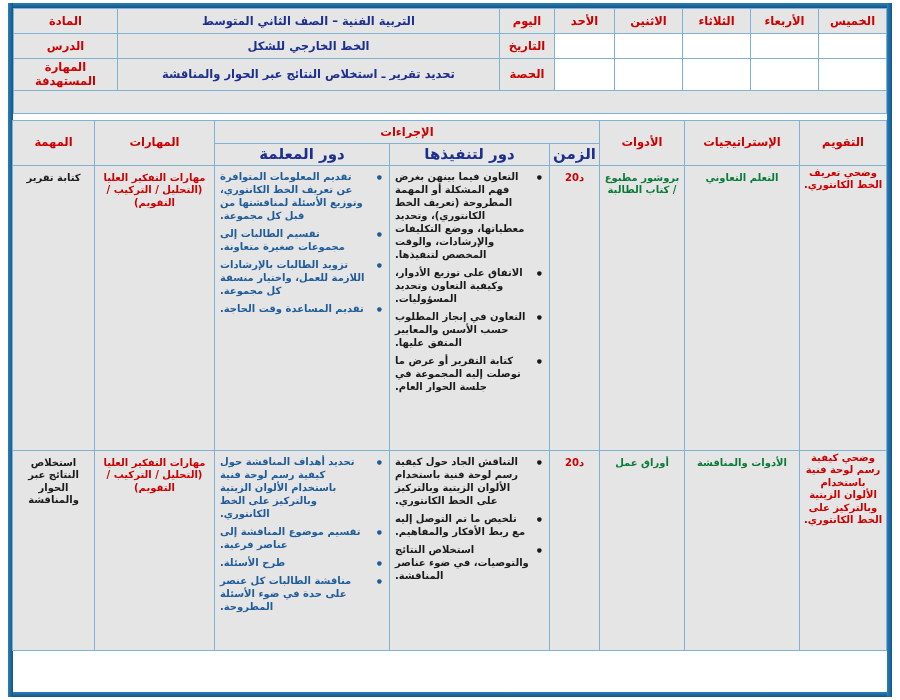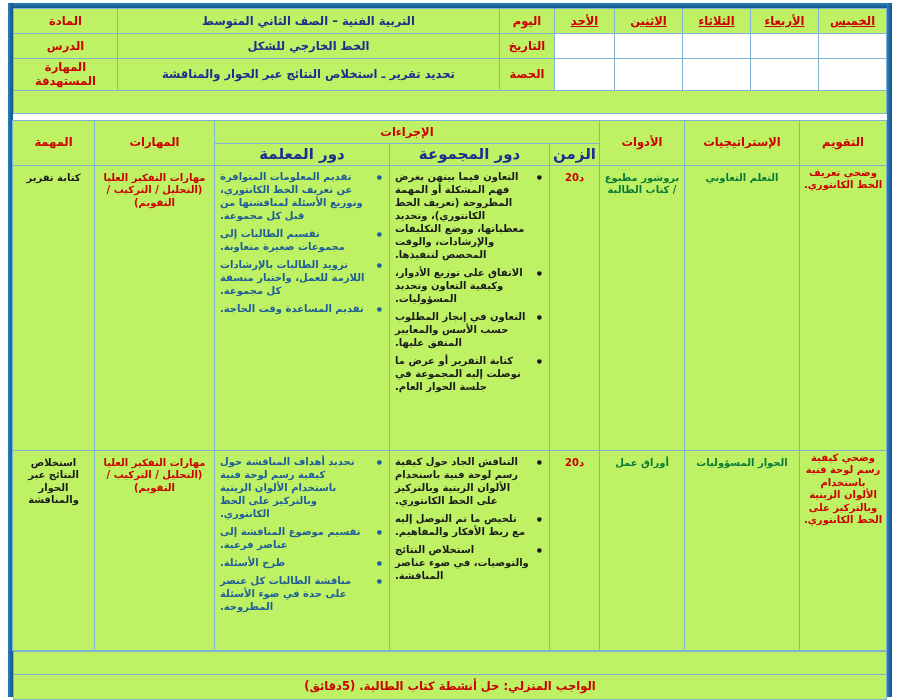--- a/index.html
+++ b/index.html
@@ -58,32 +58,32 @@
     width: 100%;
     table-layout: fixed;
   }
   td, th {
     border: 1px solid #7fb3d3;
     padding: 1px 3px;
     vertical-align: top;
     text-align: center;
     font-weight: bold;
     line-height: 1.25;
-    background: #bef264;
+    background: #e5e5e5;
   }
 
   
   #header-table td {
     height: 22px;
     vertical-align: middle;
     font-size: 11.5px;
   }
   .lbl-red   { color: #cc0000; }
   .val-blue  { color: #1d2f8e; }
-  .day-cell  { color: #cc0000; font-size: 11.5px; text-decoration: underline; }
+  .day-cell  { color: #cc0000; font-size: 11.5px; }
   .blank-cell { background: #ffffff; }
 
   .spacer-row td {
     border: 1px solid #7fb3d3;
     height: 13px;
     padding: 0;
   }
   .spacer-gap {
     height: 6px;
   }
@@ -250,21 +250,21 @@
           <td class="hdr" rowspan="2">التقويم</td>
           <td class="hdr" rowspan="2">الإستراتيجيات</td>
           <td class="hdr" rowspan="2">الأدوات</td>
           <td class="hdr" colspan="3">الإجراءات</td>
           <td class="hdr" rowspan="2">المهارات</td>
           <td class="hdr" rowspan="2">المهمة</td>
         </tr>
 
         <tr>
           <td class="subhdr">الزمن</td>
-          <td class="subhdr">دور المجموعة</td>
+          <td class="subhdr">دور لتنفيذها</td>
           <td class="subhdr">دور المعلمة</td>
         </tr>
 
         <tr style="height:285px;">
           <td class="cell-eval">وضحي تعريف الخط الكانتوري.</td>
           <td class="cell-strategy">التعلم التعاوني</td>
           <td class="cell-tool">بروشور مطبوع / كتاب الطالبة</td>
           <td class="cell-time">20د</td>
           <td>
             <ul class="roles roles-learner">
@@ -281,21 +281,21 @@
                 <li>تزويد الطالبات بالإرشادات اللازمة للعمل، واختيار منسقة كل مجموعة.</li>
                 <li>تقديم المساعدة وقت الحاجة.</li>
               </ul>
           </td>
           <td class="cell-skill">مهارات التفكير العليا (التحليل / التركيب / التقويم)</td>
           <td class="cell-task">كتابة تقرير</td>
         </tr>
 
         <tr style="height:200px;">
           <td class="cell-eval">وضحي كيفية رسم لوحة فنية باستخدام الألوان الزيتية وبالتركيز على الخط الكانتوري.</td>
-          <td class="cell-strategy">الحوار المسؤوليات</td>
+          <td class="cell-strategy">الأدوات والمناقشة</td>
           <td class="cell-tool">أوراق عمل</td>
           <td class="cell-time">20د</td>
           <td>
             <ul class="roles roles-learner">
                 <li>التناقش الجاد حول كيفية رسم لوحة فنية باستخدام الألوان الزيتية وبالتركيز على الخط الكانتوري.</li>
                 <li>تلخيص ما تم التوصل إليه مع ربط الأفكار والمفاهيم.</li>
                 <li>استخلاص النتائج والتوصيات، في ضوء عناصر المناقشة.</li>
               </ul>
           </td>
           <td>
@@ -305,29 +305,15 @@
                 <li>طرح الأسئلة.</li>
                 <li>مناقشة الطالبات كل عنصر على حدة في ضوء الأسئلة المطروحة.</li>
               </ul>
           </td>
           <td class="cell-skill">مهارات التفكير العليا (التحليل / التركيب / التقويم)</td>
           <td class="cell-task">استخلاص النتائج عبر الحوار والمناقشة</td>
         </tr>
       </tbody>
     </table>
 
-    <table id="footer-table">
-      <tbody>
-        <tr class="spacer-row">
-          <td></td>
-        </tr>
-        <tr>
-          <td>
-            <span>الواجب المنزلي:</span>
-            <span>حل أنشطة كتاب الطالبة.</span>
-            <span class="foot-paren">(5دقائق)</span>
-          </td>
-        </tr>
-      </tbody>
-    </table>
 
   </div>
 </div>
 
 </body></html>

